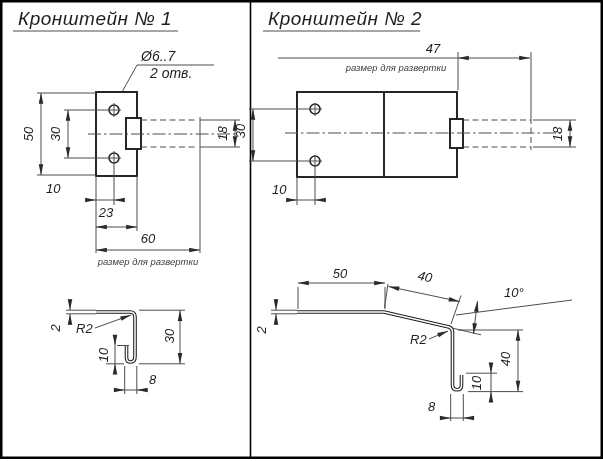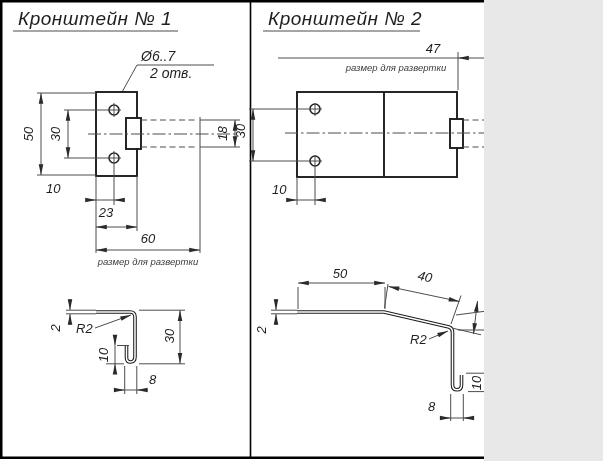--- a/index.html
+++ b/index.html
@@ -1,16 +1,16 @@
 <!DOCTYPE html>
 <html><head>
 <meta charset="utf-8">
 <style>
   html,body{margin:0;padding:0;background:#e8e8e8;}
-  .stage{width:484px;height:461px;background:#fff;position:relative;overflow:hidden;}
+  .stage{width:603px;height:461px;background:#fff;position:relative;overflow:hidden;}
   svg{display:block;}
   text{font-family:"Liberation Sans","DejaVu Sans",sans-serif;font-style:italic;fill:#1f1f1f;font-size:13px;}
   .big{font-size:19px;letter-spacing:0.5px;}
   .d14{font-size:14px;}
   .small{font-size:9.5px;fill:#3a3a3a;}
   .c2{stroke:#1c1c1c;stroke-width:1.9;fill:none;}
   .c2f{stroke:#1c1c1c;stroke-width:1.9;fill:#ffffff;}
   .t{stroke:#4d4d4d;stroke-width:1;fill:none;}
   .dash{stroke-dasharray:6 3.5;}
   .cl{stroke-dasharray:13 3 2.5 3;}

